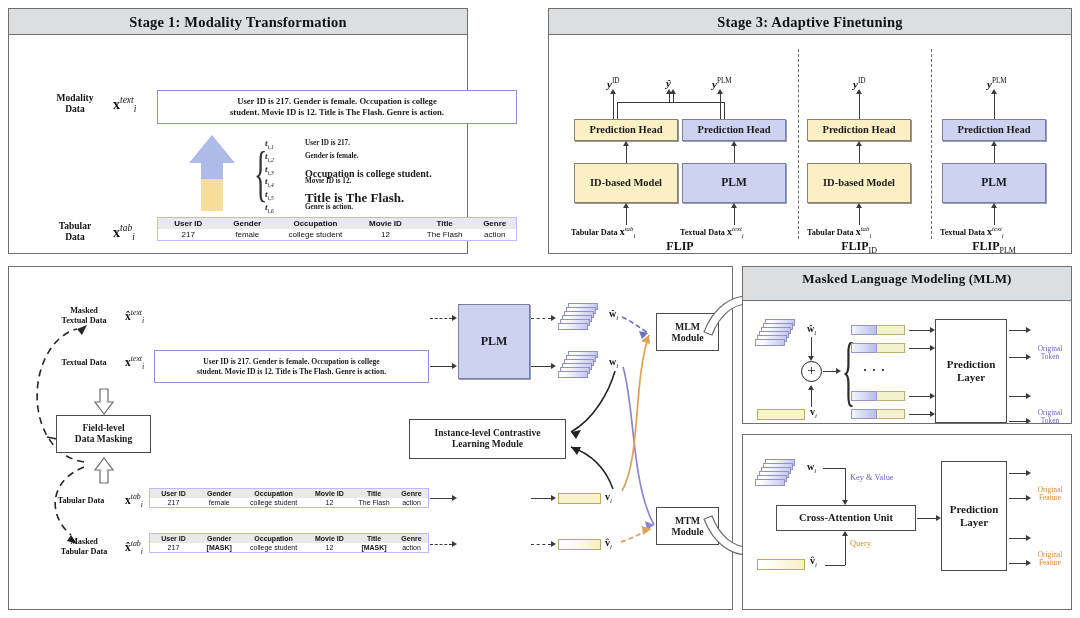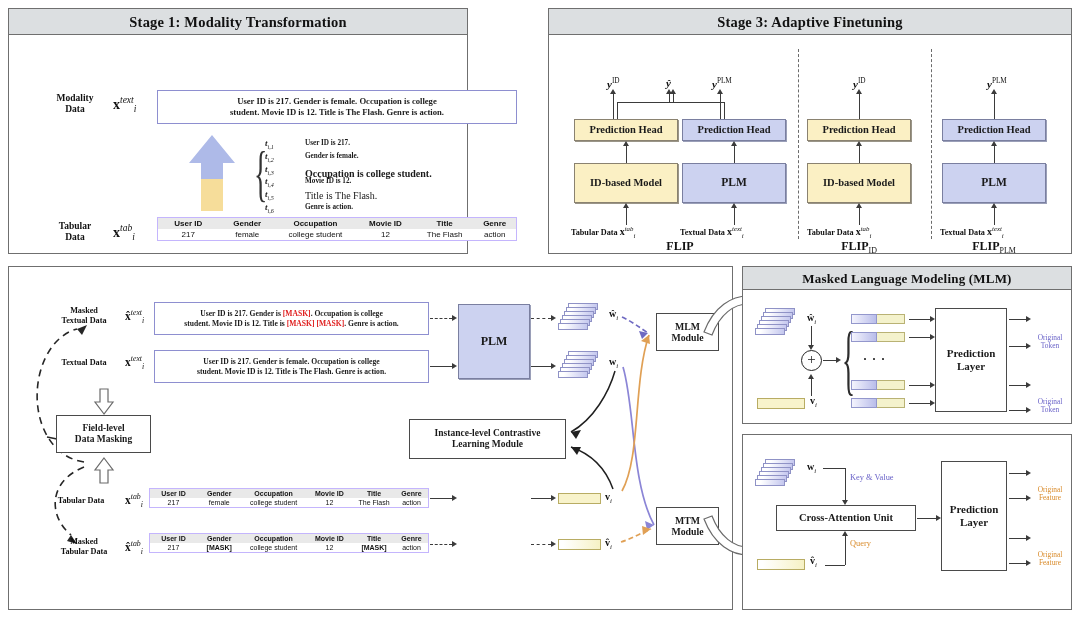--- a/index.html
+++ b/index.html
@@ -177,21 +177,21 @@
       <div style="height:12.8px; position:relative;">
         <span class="sym" style="position:absolute;left:0;top:0;font-size:9px;font-style:italic;"><span>t</span><span class="sub">i,3</span></span>
         <span style="position:absolute;left:40px;top:4px;font-size:10px;font-weight:bold;white-space:nowrap;">Occupation is college student.</span>
       </div>
       <div style="height:12.8px; position:relative;">
         <span class="sym" style="position:absolute;left:0;top:0;font-size:9px;font-style:italic;"><span>t</span><span class="sub">i,4</span></span>
         <span style="position:absolute;left:40px;top:1px;font-size:7.2px;font-weight:bold;white-space:nowrap;">Movie ID is 12.</span>
       </div>
       <div style="height:12.8px; position:relative;">
         <span class="sym" style="position:absolute;left:0;top:0;font-size:9px;font-style:italic;"><span>t</span><span class="sub">i,5</span></span>
-        <span style="position:absolute;left:40px;top:1px;font-size:10px;font-weight:normal;white-space:nowrap;">Title is The Flash.</span>
+        <span style="position:absolute;left:40px;top:1px;font-size:13px;font-weight:bold;white-space:nowrap;">Title is The Flash.</span>
       </div>
       <div style="height:12.8px; position:relative;">
         <span class="sym" style="position:absolute;left:0;top:0;font-size:9px;font-style:italic;"><span>t</span><span class="sub">i,6</span></span>
         <span style="position:absolute;left:40px;top:1px;font-size:7.2px;font-weight:bold;white-space:nowrap;">Genre is action.</span>
       </div>
     </div>
 
     <div class="lbl bold" style="left:35px; top:186px; width:62px; text-align:center; font-size:9.5px; line-height:11px;">
       <span>Tabular</span><br>
       <span>Data</span>
@@ -351,26 +351,20 @@
     </svg>
 
     <div class="lbl bold" style="left:38px; top:39px; width:74px; text-align:center; font-size:8.2px; line-height:10px;">
       <span>Masked</span><br>
       <span>Textual Data</span>
     </div>
     <div class="lbl sym" style="left:116px; top:41px; font-size:11.5px;">
       <span>x̂</span><span class="sup">text</span><span class="sub">i</span>
     </div>
 
-    <div class="sentbox" style="left:145px; top:35px; width:275px; height:33px; font-size:7.6px;">
-      <div>
-        <span>User ID is 217. Gender is </span><span class="mask">[MASK]</span><span>. Occupation is college</span><br>
-        <span>student. Movie ID is 12. Title is </span><span class="mask">[MASK]</span> <span class="mask">[MASK]</span><span>. Genre is action.</span>
-      </div>
-    </div>
 
     <div class="lbl bold" style="left:38px; top:91px; width:74px; text-align:center; font-size:8.2px;">
       <span>Textual Data</span>
     </div>
     <div class="lbl sym" style="left:116px; top:87px; font-size:11.5px;">
       <span>x</span><span class="sup">text</span><span class="sub">i</span>
     </div>
 
     <div class="sentbox" style="left:145px; top:83px; width:275px; height:33px; font-size:7.6px;">
       <div>
@@ -552,21 +546,21 @@
 </div>
 
 <svg style="left:700px; top:286px;" width="56" height="50" viewBox="0 0 56 50">
   <path d="M 4 46 C 14 20, 32 10, 48 10 L 48 2 L 55 14 L 48 26 L 48 18 C 34 18, 20 28, 12 49 Z" fill="#ffffff" stroke="#6a6a6a" stroke-width="1.2"></path>
 </svg>
 <svg style="left:700px; top:515px;" width="56" height="50" viewBox="0 0 56 50">
   <path d="M 4 4 C 14 30, 32 40, 48 40 L 48 48 L 55 36 L 48 24 L 48 32 C 34 32, 20 22, 12 1 Z" fill="#ffffff" stroke="#6a6a6a" stroke-width="1.2"></path>
 </svg>
 
 <div class="panel" style="left:742px; top:266px; width:330px; height:158px;">
-  <div class="panel-title" style="height:23px; line-height:23px; font-size:13px;">Masked Language Modeling (MLM)</div>
+  <div class="panel-title" style="height:34px; line-height:23px; font-size:13px;">Masked Language Modeling (MLM)</div>
   <div class="panel-body" style="height:134px;">
 
     <div class="stack" style="left:12px; top:18px; width:48px; height:28px;">
       <i style="left:10px; top:0px;"></i>
         <i style="left:8px; top:4px;"></i>
         <i style="left:6px; top:8px;"></i>
         <i style="left:4px; top:12px;"></i>
         <i style="left:2px; top:16px;"></i>
         <i style="left:0px; top:20px;"></i>
     </div>

